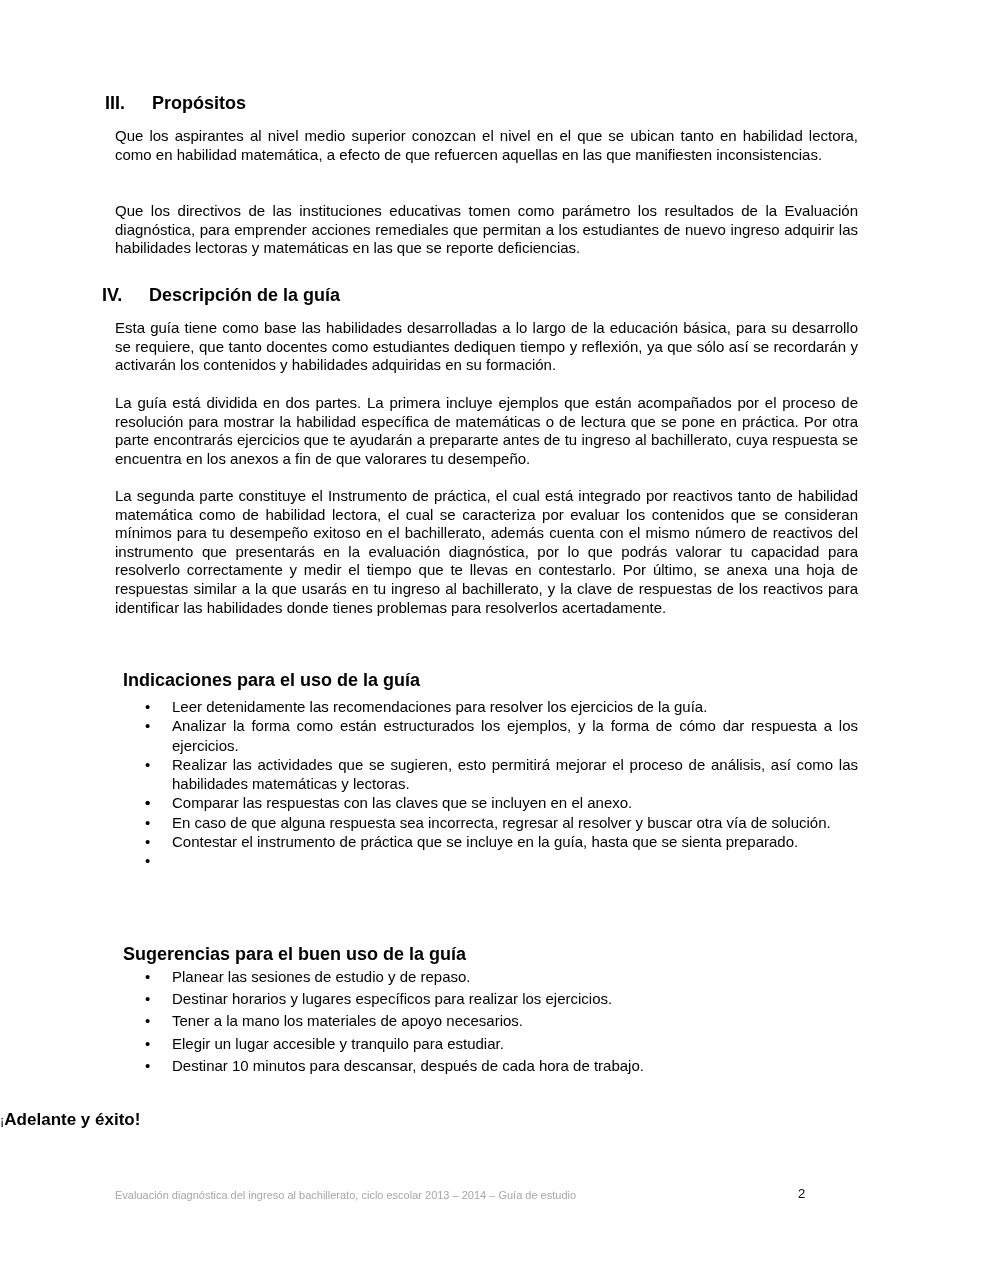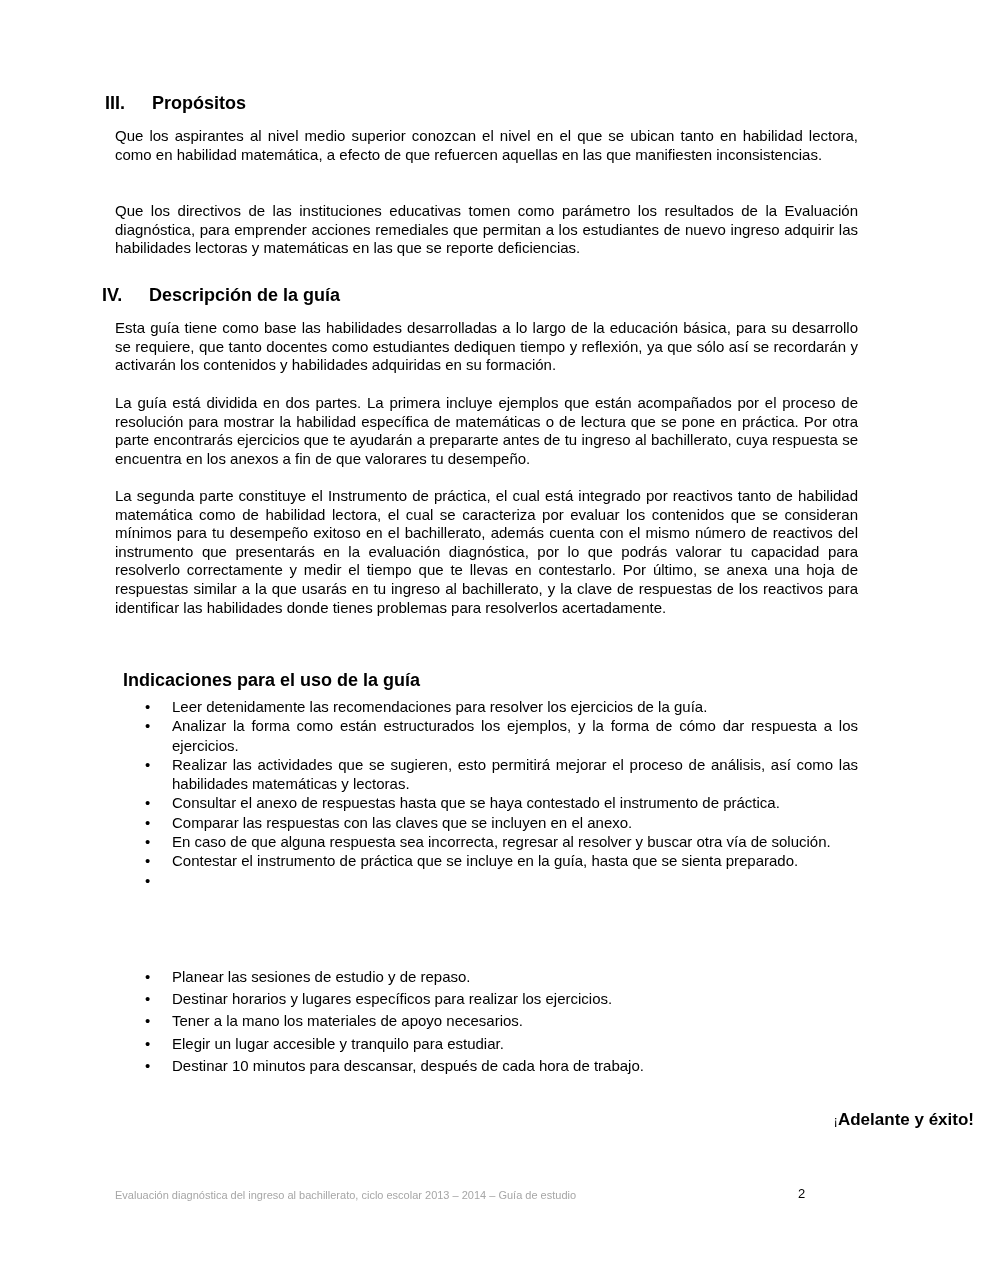--- a/index.html
+++ b/index.html
@@ -75,21 +75,21 @@
     position: absolute;
     left: 30px;
     top: 0;
   }
   ul.ind li { line-height: 19.3px; }
   ul.sug li { line-height: 18.6px; margin-bottom: 3.6px; }
   .closing {
     position: absolute;
     left: 0;
     width: 974px;
-    text-align: right;
+    text-align: left;
     top: 1109px;
     font-size: 17px;
     font-weight: bold;
     line-height: 22px;
     margin: 0;
   }
   .closing .inv {
     font-size: 13px;
     font-weight: normal;
   }
@@ -129,27 +129,28 @@
   </h2>
   <p class="para" style="top:319px;">Esta guía tiene como base las habilidades desarrolladas a lo largo de la educación básica, para su desarrollo se requiere, que tanto docentes como estudiantes dediquen tiempo y reflexión, ya que sólo así se recordarán y activarán los contenidos y habilidades adquiridas en su formación.</p>
   <p class="para" style="top:394px;">La guía está dividida en dos partes. La primera incluye ejemplos que están acompañados por el proceso de resolución para mostrar la habilidad específica de matemáticas o de lectura que se pone en práctica. Por otra parte encontrarás ejercicios que te ayudarán a prepararte antes de tu ingreso al bachillerato, cuya respuesta se encuentra en los anexos a fin de que valorares tu desempeño.</p>
   <p class="para" style="top:487px;">La segunda parte constituye el Instrumento de práctica, el cual está integrado por reactivos tanto de habilidad matemática como de habilidad lectora, el cual se caracteriza por evaluar los contenidos que se consideran mínimos para tu desempeño exitoso en el bachillerato, además cuenta con el mismo número de reactivos del instrumento que presentarás en la evaluación diagnóstica, por lo que podrás valorar tu capacidad para resolverlo correctamente y medir el tiempo que te llevas en contestarlo. Por último, se anexa una hoja de respuestas similar a la que usarás en tu ingreso al bachillerato, y la clave de respuestas de los reactivos para identificar las habilidades donde tienes problemas para resolverlos acertadamente.</p>
 
   <h3 class="sub-heading" style="top:661px;">Indicaciones para el uso de la guía</h3>
   <ul class="bullets ind" style="top:697px;">
     <li><span class="dot">•</span><span>Leer detenidamente las recomendaciones para resolver los ejercicios de la guía.</span></li>
     <li><span class="dot">•</span><span>Analizar la forma como están estructurados los ejemplos, y la forma de cómo dar respuesta a los ejercicios.</span></li>
     <li><span class="dot">•</span><span>Realizar las actividades que se sugieren, esto permitirá mejorar el proceso de análisis, así como las habilidades matemáticas y lectoras.</span></li>
-    <li><span class="dot">•</span><span>Consultar el anexo de respuestas hasta que se haya contestado el instrumento de práctica.</span></li>
+    <li><span class="dot">•</span></li>
     <li><span class="dot">•</span><span>Comparar las respuestas con las claves que se incluyen en el anexo.</span></li>
     <li><span class="dot">•</span><span>En caso de que alguna respuesta sea incorrecta, regresar al resolver y buscar otra vía de solución.</span></li>
     <li><span class="dot">•</span><span>Contestar el instrumento de práctica que se incluye en la guía, hasta que se sienta preparado.</span></li>
     <li><span class="dot">•</span></li>
   </ul>
 
+  <h3 class="sub-heading" style="top:935px;">Sugerencias para el buen uso de la guía</h3>
   <ul class="bullets sug" style="top:968px;">
     <li><span class="dot">•</span><span>Planear las sesiones de estudio y de repaso.</span></li>
     <li><span class="dot">•</span><span>Destinar horarios y lugares específicos para realizar los ejercicios.</span></li>
     <li><span class="dot">•</span><span>Tener a la mano los materiales de apoyo necesarios.</span></li>
     <li><span class="dot">•</span><span>Elegir un lugar accesible y tranquilo para estudiar.</span></li>
     <li><span class="dot">•</span><span>Destinar 10 minutos para descansar, después de cada hora de trabajo.</span></li>
   </ul>
 
   <p class="closing"><span class="inv">¡</span><span>Adelante y éxito!</span></p>
 

